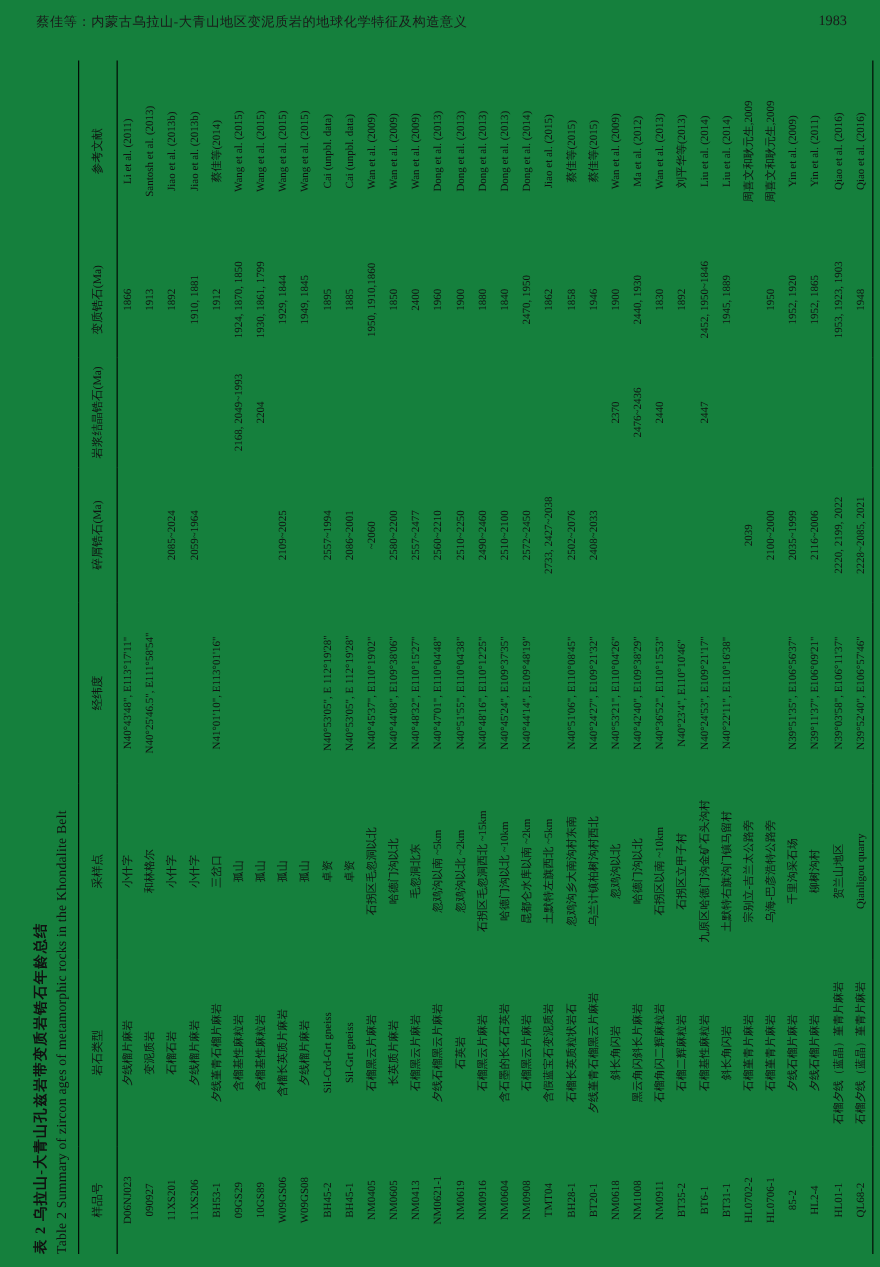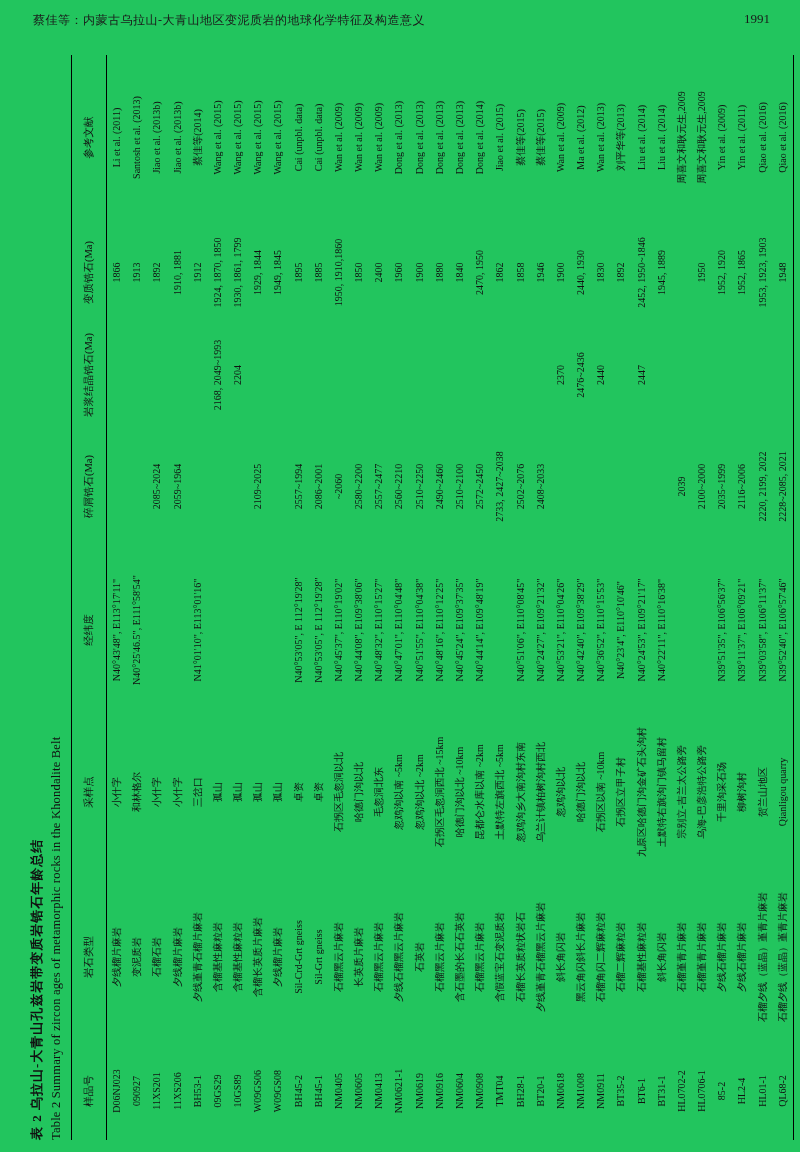--- a/index.html
+++ b/index.html
@@ -1,19 +1,19 @@
 <!DOCTYPE html>
 <html><head>
 <meta charset="utf-8">
 <style>
   html,body{margin:0;padding:0;background:#e8e8e8;}
   .page{
     position:relative;
     width:800px;height:1152px;
-    background:#22c55e;
+    background:#15803d;
     overflow:hidden;
     font-family:"Liberation Serif","DejaVu Serif",serif;
     color:#111;
   }
   .running-head{
     position:absolute;left:33px;top:12px;
     font-size:12px;letter-spacing:0.5px;color:#1a1a1a;
     white-space:nowrap;
   }
   .page-number{
@@ -55,21 +55,21 @@
     overflow:visible;
   }
 </style>
 </head>
 <body>
 
 <div class="page">
 
   <div class="running-head">蔡佳等：内蒙古乌拉山-大青山地区变泥质岩的地球化学特征及构造意义</div>
 
-  <div class="page-number">1991</div>
+  <div class="page-number">1983</div>
 
   <div class="rot">
     <p class="cap-zh">表 2  乌拉山-大青山孔兹岩带变质岩锆石年龄总结</p>
     <p class="cap-en">Table 2  Summary of zircon ages of metamorphic rocks in the Khondalite Belt</p>
 
     <table class="zircon">
         <colgroup>
           <col style="width: 98px;">
           <col style="width: 170px;">
           <col style="width: 160px;">

